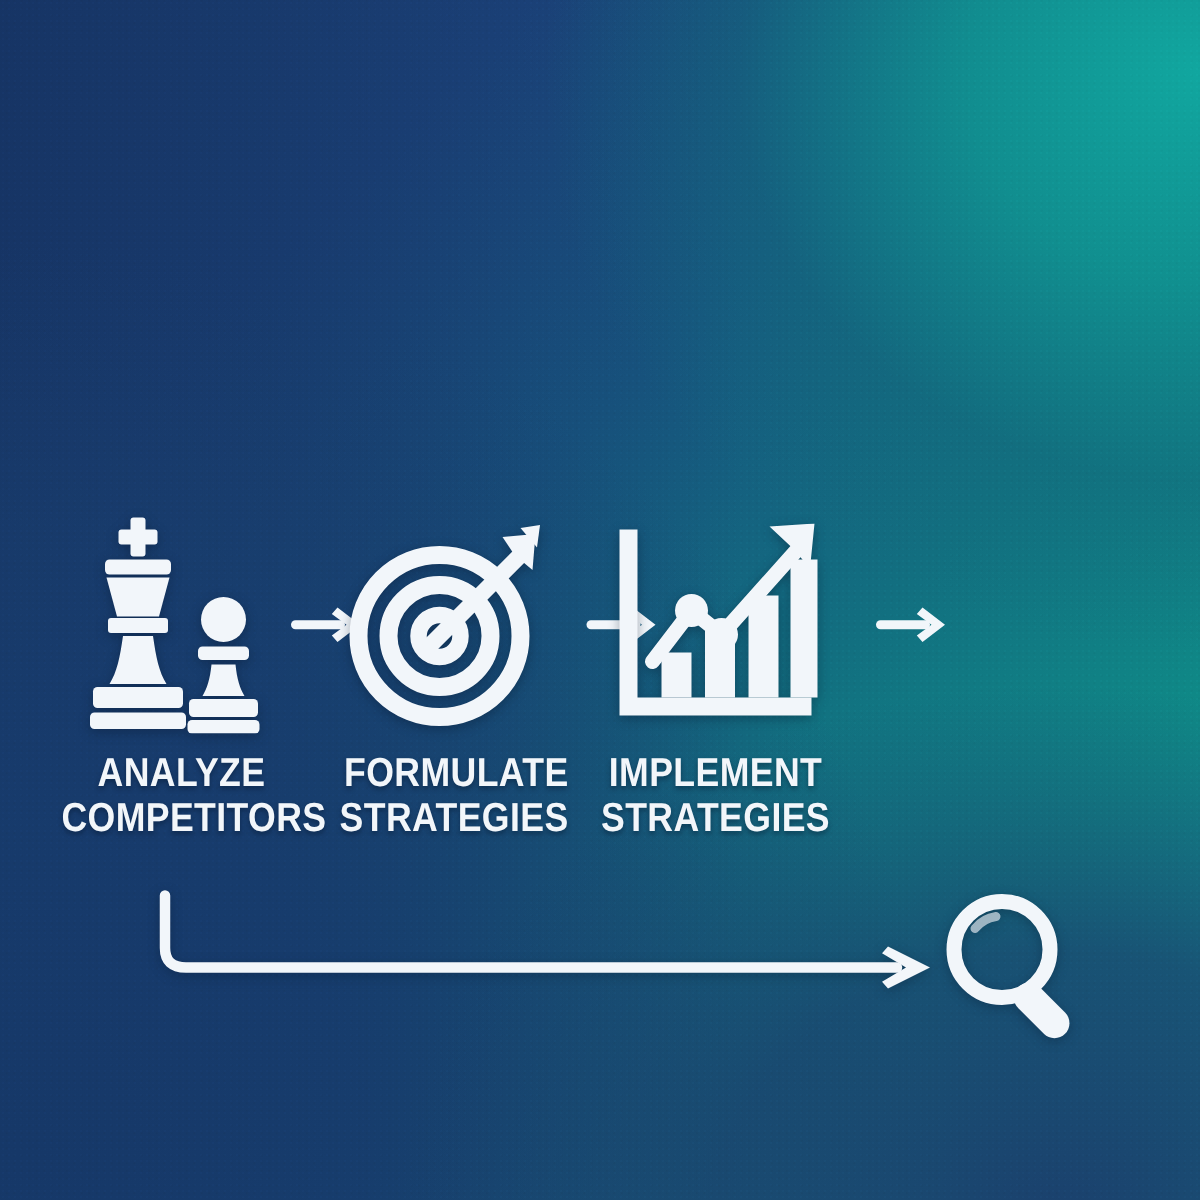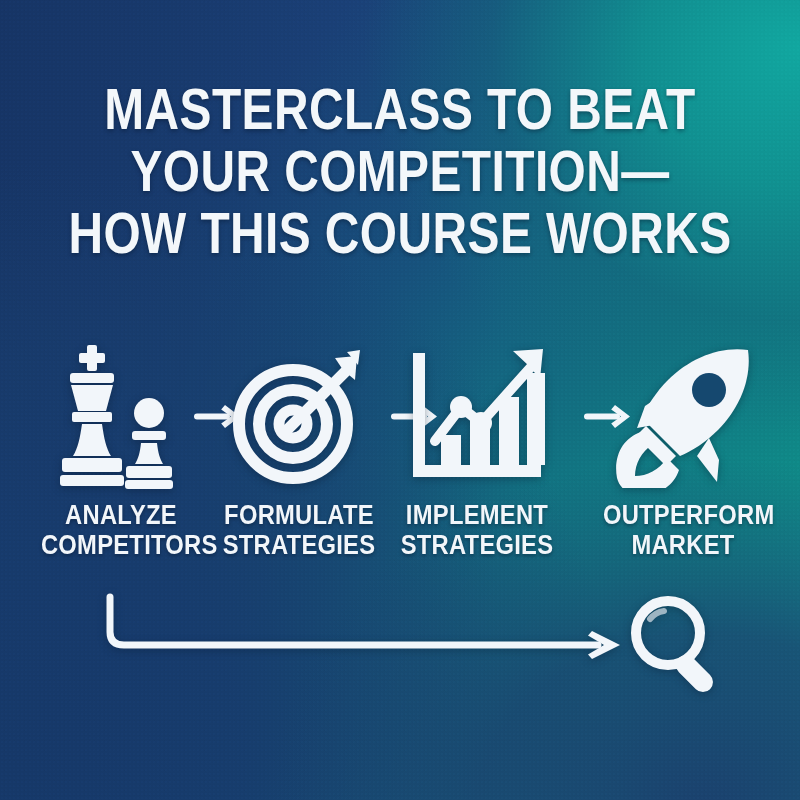--- a/index.html
+++ b/index.html
@@ -155,25 +155,20 @@
 
 <div id="canvas">
 
   <div class="bg-layer bg-base"></div>
   <div class="bg-layer bg-navy-top"></div>
   <div class="bg-layer bg-teal-tr"></div>
   <div class="bg-layer bg-navy-bl"></div>
   <div class="bg-layer bg-navy-br"></div>
   <div class="bg-layer bg-noise"></div>
 
-  <div class="title-block">
-    <span class="title-line">MASTERCLASS TO BEAT</span>
-    <span class="title-line">YOUR COMPETITION—</span>
-    <span class="title-line">HOW THIS COURSE WORKS</span>
-  </div>
 
   <div class="steps">
 
     <div class="step" style="left:4px;">
       <div class="step-icon">
         <svg width="124" height="146" viewBox="0 0 124 146" fill="#f2f6fa">
 
           <rect x="28" y="2" width="10" height="26" rx="2"></rect>
           <rect x="20" y="10" width="26" height="10" rx="2"></rect>
           <path d="M14 30 h38 a3 3 0 0 1 3 3 v4 a3 3 0 0 1 -3 3 h-38 a3 3 0 0 1 -3 -3 v-4 a3 3 0 0 1 3 -3 z"></path>
@@ -196,21 +191,21 @@
       </div>
     </div>
 
     <div class="step-arrow" style="left:166px;">
       <svg width="54" height="40" viewBox="0 0 54 40">
         <rect x="2" y="17.5" width="36" height="6" rx="3" fill="#f2f6fa"></rect>
         <path d="M33 9 L48 20.5 L33 32 L29.2 27.6 L39 20.5 L29.2 13.4 Z" fill="#f2f6fa"></path>
       </svg>
     </div>
 
-    <div class="step" style="left:182px;">
+    <div class="step" style="left:182px;text-align:right;">
       <div class="step-icon">
         <svg width="140" height="140" viewBox="0 0 140 140" fill="none">
           <circle cx="64" cy="78" r="54" stroke="#f2f6fa" stroke-width="12"></circle>
           <circle cx="64" cy="78" r="34" stroke="#f2f6fa" stroke-width="12"></circle>
           <circle cx="64" cy="78" r="14" stroke="#f2f6fa" stroke-width="11"></circle>
           <path d="M58 84 L118 24" stroke="#f2f6fa" stroke-width="11" stroke-linecap="round"></path>
           <path d="M106 12 L128 10 L126 34 L114 24 Z" fill="#f2f6fa"></path>
           <path d="M118 6 L131 4 L129 19 Z" fill="#f2f6fa"></path>
         </svg>
       </div>
@@ -252,43 +247,20 @@
       </div>
     </div>
 
     <div class="step-arrow" style="left:556px;">
       <svg width="54" height="40" viewBox="0 0 54 40">
         <rect x="2" y="17.5" width="36" height="6" rx="3" fill="#f2f6fa"></rect>
         <path d="M33 9 L48 20.5 L33 32 L29.2 27.6 L39 20.5 L29.2 13.4 Z" fill="#f2f6fa"></path>
       </svg>
     </div>
 
-    <div class="step" style="left:566px;">
-      <div class="step-icon">
-        <svg width="148" height="144" viewBox="0 0 148 144" fill="#f2f6fa">
-
-          <path d="M139 6 c-28 -4 -58 8 -80 30 c-12 12 -21 26 -26 38 l38 38 c12 -5 26 -14 38 -26 c22 -22 34 -52 30 -80 z"></path>
-
-          <circle cx="100" cy="46" r="17" fill="#15486f"></circle>
-          <circle cx="100" cy="46" r="17" fill="none" stroke="#f2f6fa" stroke-width="0"></circle>
-
-          <path d="M36 62 l18 -12 l-4 30 l-22 4 z"></path>
-
-          <path d="M88 112 l12 -18 l10 22 l-2 22 z"></path>
-
-          <path d="M27 92 l10 -10 l30 30 l-10 10 z"></path>
-
-          <path d="M8 134 c-4 -22 6 -40 24 -46 l12 12 c-12 8 -18 20 -18 32 c12 0 24 -6 32 -18 l12 12 c-6 18 -24 28 -46 24 c-8 -2 -14 -8 -16 -16 z"></path>
-        </svg>
-      </div>
-      <div class="step-label">
-        <span>OUTPERFORM</span>
-        <span class="l2">MARKET</span>
-      </div>
-    </div>
 
   </div>
 
   <div class="loop">
     <svg width="800" height="130" viewBox="0 0 800 130">
 
       <g>
         <path d="M110 22 L110 57 Q110 70 124 70 L598 70" fill="none" stroke="#f2f6fa" stroke-width="7" stroke-linecap="round"></path>
         <path d="M592 56 L620 70 L592 84 L588 79.5 L604 70 L588 60.5 Z" fill="#f2f6fa"></path>
       </g>

